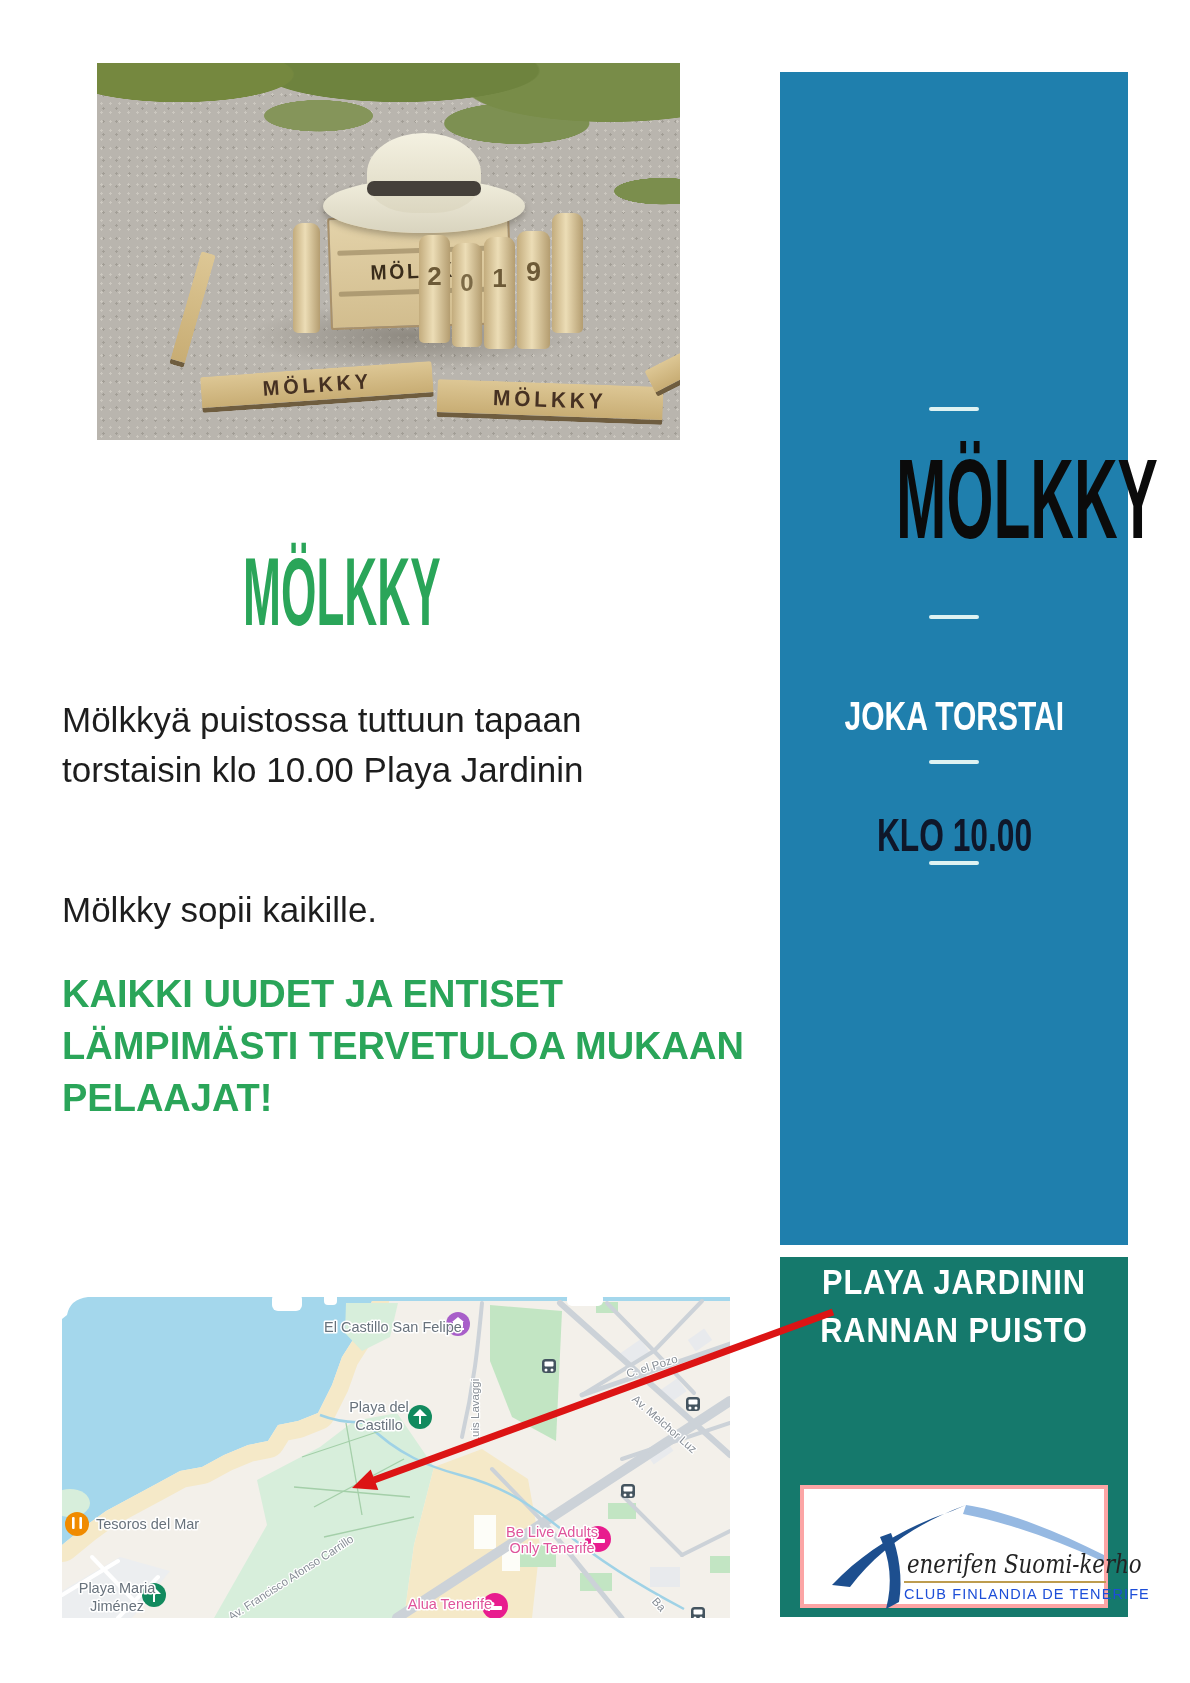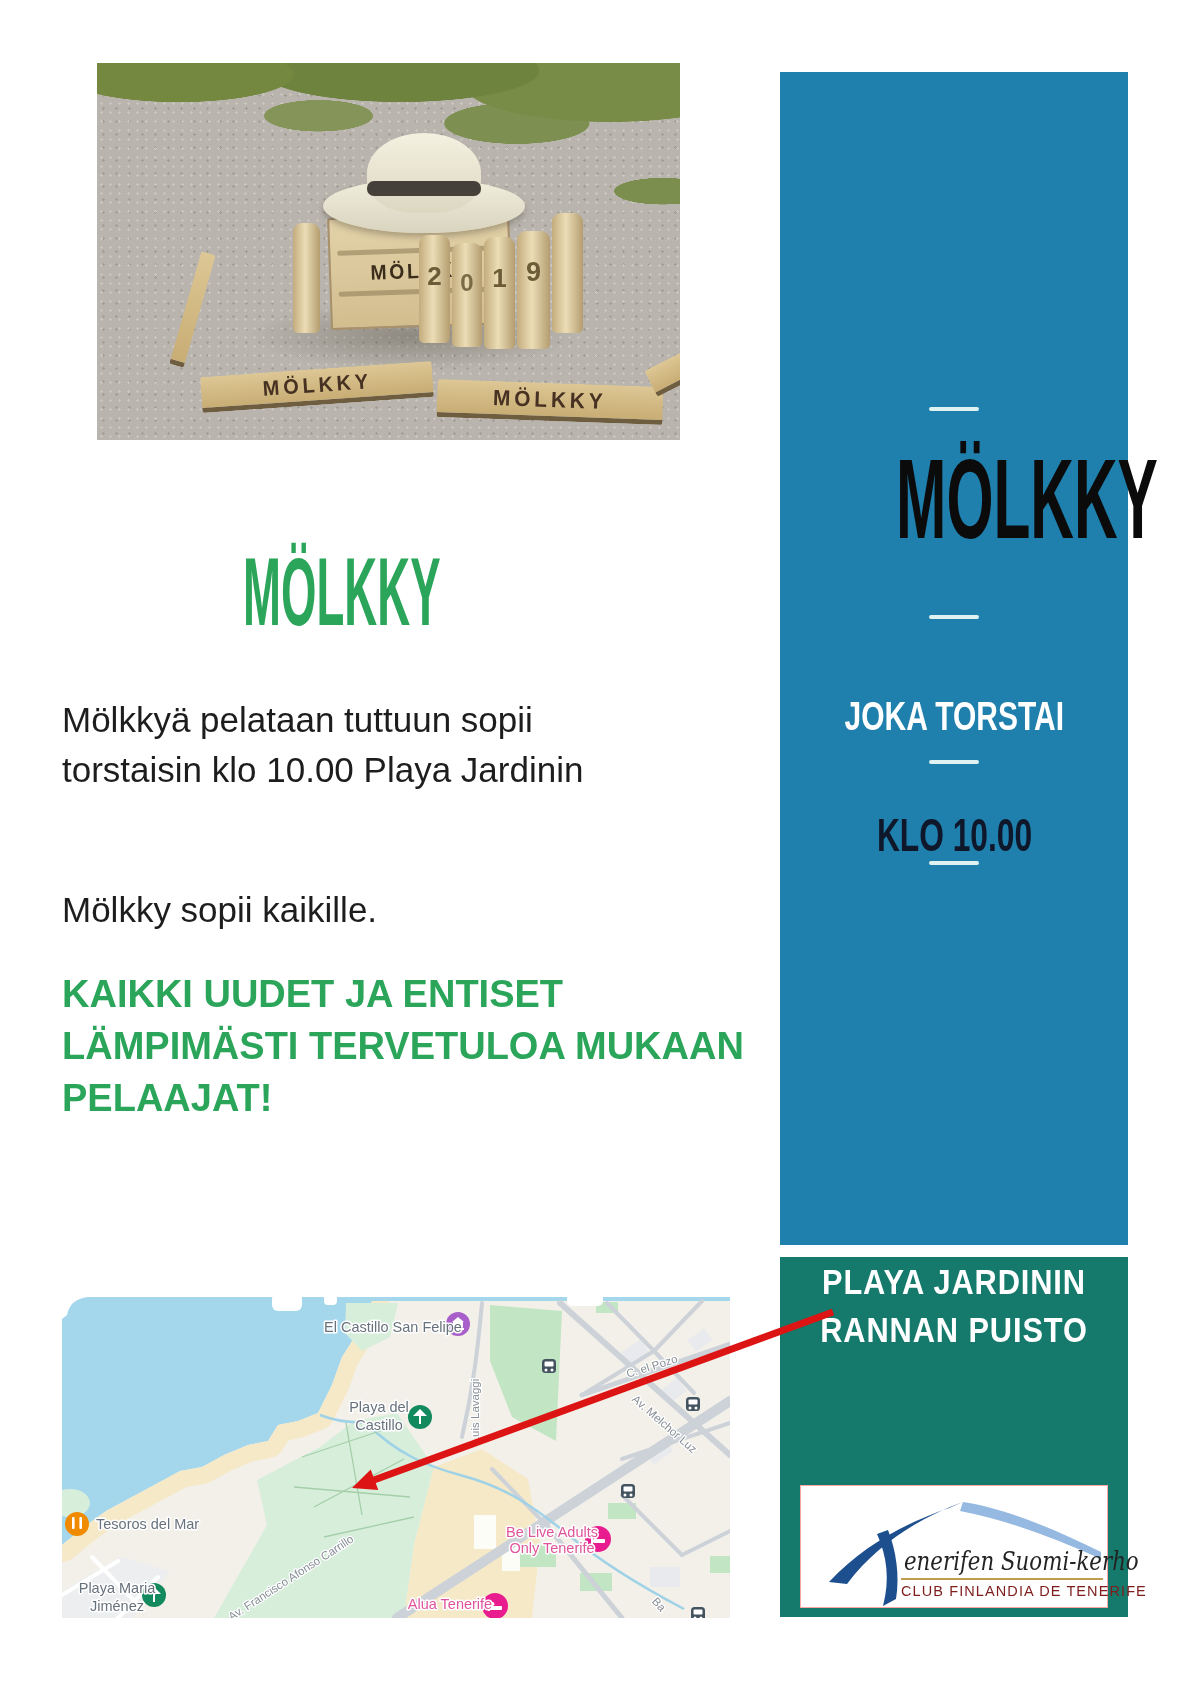--- a/index.html
+++ b/index.html
@@ -50,25 +50,25 @@
   .bs{top:624px;font-size:40px;line-height:40px;font-weight:800;color:#fff;}
   .bs>span{transform:scaleX(.75);}
   .bk{top:740px;font-size:46px;line-height:46px;font-weight:800;color:#0f172a;}
   .bk>span{transform:scaleX(.69);}
   
   .teal{position:absolute;left:780px;top:1257px;width:348px;height:360px;background:#15796c;}
   .loc-line{position:absolute;left:0;width:100%;text-align:center;color:#fff;font-weight:800;
     font-size:35px;line-height:34px;white-space:nowrap;}
   .loc-line>span{display:inline-block;transform:scaleX(.88);letter-spacing:1px;}
   .logo-box{position:absolute;left:20px;top:228px;width:308px;height:123px;background:#fff;
-    border:1px solid #fca5a5;box-sizing:border-box;}
+    border:4px solid #fca5a5;box-sizing:border-box;}
   .logo-script{position:absolute;left:103px;top:60px;font-family:"DejaVu Serif",serif;font-style:italic;
     font-size:26px;color:#232323;white-space:nowrap;transform:scaleX(.82);transform-origin:left center;}
   .logo-rule{position:absolute;left:100px;top:92px;width:202px;height:2px;background:#bd9c4e;}
-  .logo-caps{position:absolute;left:100px;top:97px;font-size:14.5px;letter-spacing:1.1px;color:#7f1d1d;white-space:nowrap;}
+  .logo-caps{position:absolute;left:100px;top:97px;font-size:14.5px;letter-spacing:1.1px;color:#1d4ed8;white-space:nowrap;}
   
   .map{position:absolute;left:62px;top:1215px;width:668px;height:403px;}
   .m-poi{font-family:"Liberation Sans",sans-serif;font-size:14.5px;fill:#68727c;
     paint-order:stroke;stroke:#ffffff;stroke-width:3px;stroke-linejoin:round;}
   .m-poi-pink{fill:#df549b;}
   .m-street{font-family:"Liberation Sans",sans-serif;font-size:11.5px;fill:#878e96;
     paint-order:stroke;stroke:#ffffff;stroke-width:2.5px;stroke-linejoin:round;}
   
   .overlay{position:absolute;left:0;top:0;width:1190px;height:1683px;pointer-events:none;}
 </style>
@@ -107,21 +107,21 @@
     </div>
     <div class="stick" style="left:340px;top:320px;width:226px;height:33px;transform:rotate(2deg);font-size:22px;">
       <span>MÖLKKY</span>
     </div>
     <div class="stick" style="left:548px;top:282px;width:108px;height:24px;transform:rotate(-27deg);"></div>
   </div>
 
   <div class="main-title">MÖLKKY</div>
 
   <div class="para" style="top:695px;">
-    <div>Mölkkyä pelataan tuttuun sopii</div>
+    <div>Mölkkyä puistossa tuttuun tapaan</div>
     <div>torstaisin klo 10.00 Playa Jardinin</div>
   </div>
   <div class="para" style="top:885px;">Mölkky sopii kaikille.</div>
 
   <div class="invite" style="top:968px;">
     <div>KAIKKI UUDET JA ENTISET</div>
     <div>LÄMPIMÄSTI TERVETULOA MUKAAN</div>
     <div>PELAAJAT!</div>
   </div>
 

